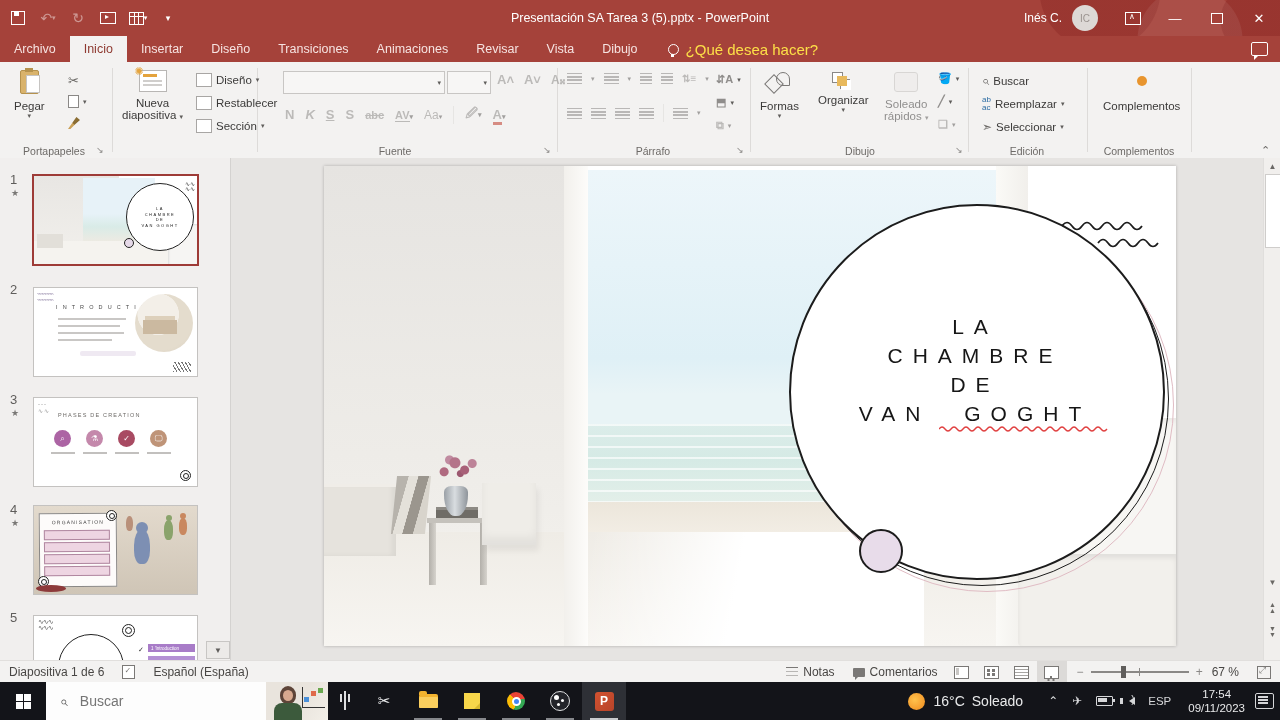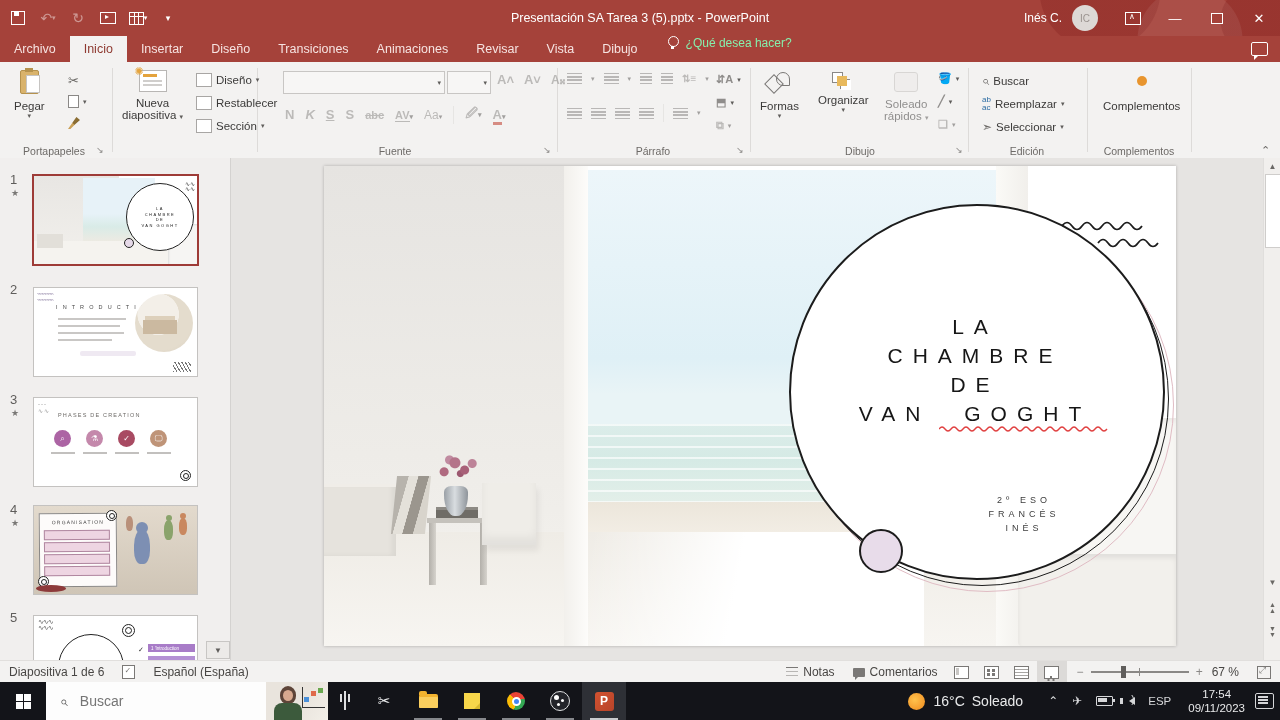--- a/index.html
+++ b/index.html
@@ -30,21 +30,21 @@
     display:flex;align-items:center;justify-content:center;margin-right:14px;}
   .winbtn{width:42px;height:36px;display:flex;align-items:center;justify-content:center;font-size:13px;}
   .ribopts{width:14px;height:11px;border:1.3px solid #fff;position:relative;}
   .ribopts::after{content:"∧";position:absolute;left:3px;top:-1px;font-size:8px;color:#fff;}
   .restore{width:10px;height:9px;border:1.3px solid #fff;position:relative;background:#a5423a;}
   .restore::before{content:"";position:absolute;left:2px;top:-4px;width:10px;height:9px;border:1.3px solid #fff;z-index:-1;}
   
   #tabrow{left:0;top:36px;width:1280px;height:26px;background:#a5423a;display:flex;align-items:stretch;}
   .tab{color:#f6e3e1;font-size:12.5px;padding:0 14px;display:flex;align-items:center;}
   .tab.active{background:#f3f2f1;color:#8f3a31;}
-  .tellme{display:flex;color:#86efac;font-size:12px;gap:7px;padding-left:16px;}
+  .tellme{display:flex;align-items:center;color:#fde047;font-size:15px;gap:7px;padding-left:16px;}
   .bulb{width:9px;height:9px;border:1.4px solid #fff;border-radius:50%;position:relative;}
   .bulb::after{content:"";position:absolute;left:2.2px;top:9px;width:3px;height:3px;background:#fff;}
   .cmtico{width:15px;height:12px;border:1.5px solid #fff;border-radius:2px;position:relative;}
   .cmtico::after{content:"";position:absolute;left:2px;bottom:-5px;border-top:5px solid #fff;border-right:5px solid transparent;}
   
   #ribbon{left:0;top:62px;width:1280px;height:96px;background:#f3f2f1;border-bottom:1px solid #d8d6d4;}
   .gsep{position:absolute;top:6px;width:1px;height:84px;background:#dddbd9;}
   .glabel{position:absolute;top:83px;font-size:10.5px;color:#6d6a67;width:120px;text-align:center;}
   .launcher{position:absolute;top:83px;font-size:9px;color:#8a8886;}
   .rbtn-label{font-size:11.5px;color:#3b3a39;}
@@ -586,25 +586,20 @@
 
         <div class="slide-title">
           <div>LA</div>
           <div>CHAMBRE</div>
           <div>DE</div>
           <div style="word-spacing:18px">VAN GOGHT</div>
         </div>
         <svg class="squiggle" width="170" height="7">
           <path d="M0,4 q3,-4 6,0 t6,0 t6,0 t6,0 t6,0 t6,0 t6,0 t6,0 t6,0 t6,0 t6,0 t6,0 t6,0 t6,0 t6,0 t6,0 t6,0 t6,0 t6,0 t6,0 t6,0 t6,0 t6,0 t6,0 t6,0 t6,0 t6,0 t6,0" stroke="#e04040" stroke-width="1.3" fill="none"></path>
         </svg>
-        <div class="slide-subtitle">
-          <div>2º ESO</div>
-          <div>FRANCÉS</div>
-          <div>INÉS</div>
-        </div>
         <div class="lavcircle"></div>
       </div>
     </div>
 
     <div id="vscroll" class="abs">
       <div class="sbar" style="top:4px">▲</div>
       <div class="sthumb"></div>
       <div class="sbar" style="top:420px">▼</div>
       <div class="sbar dblarr" style="top:444px">▲<br>▲</div>
       <div class="sbar dblarr" style="top:468px">▼<br>▼</div>

